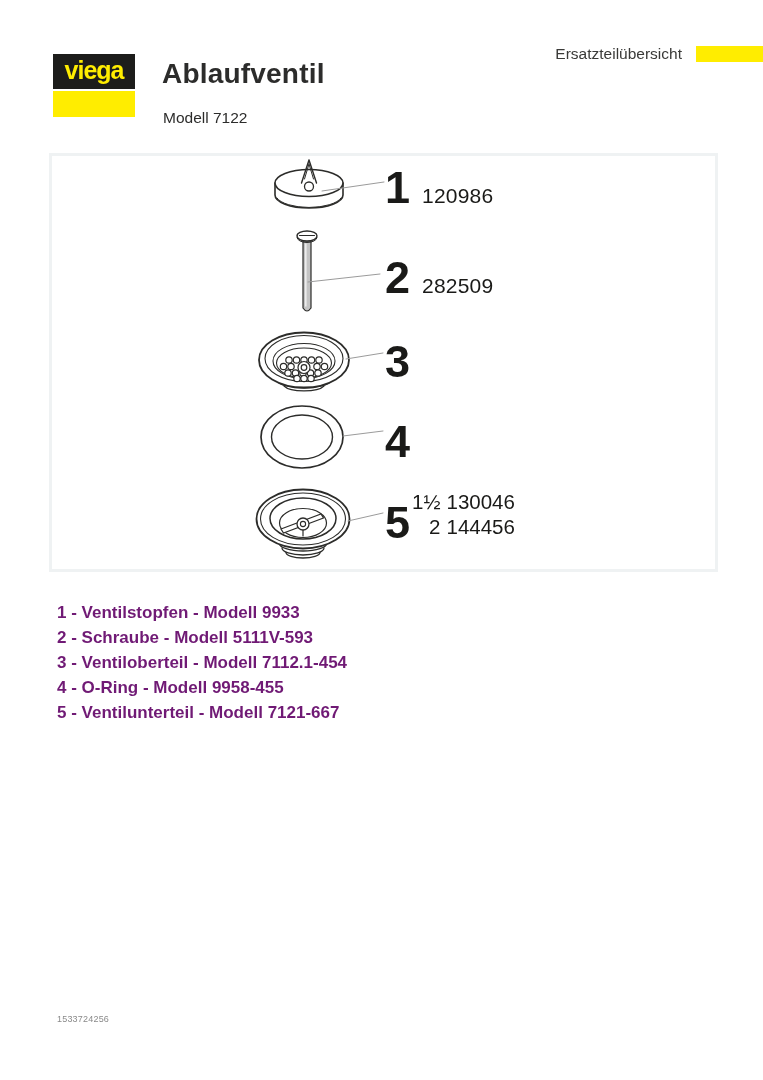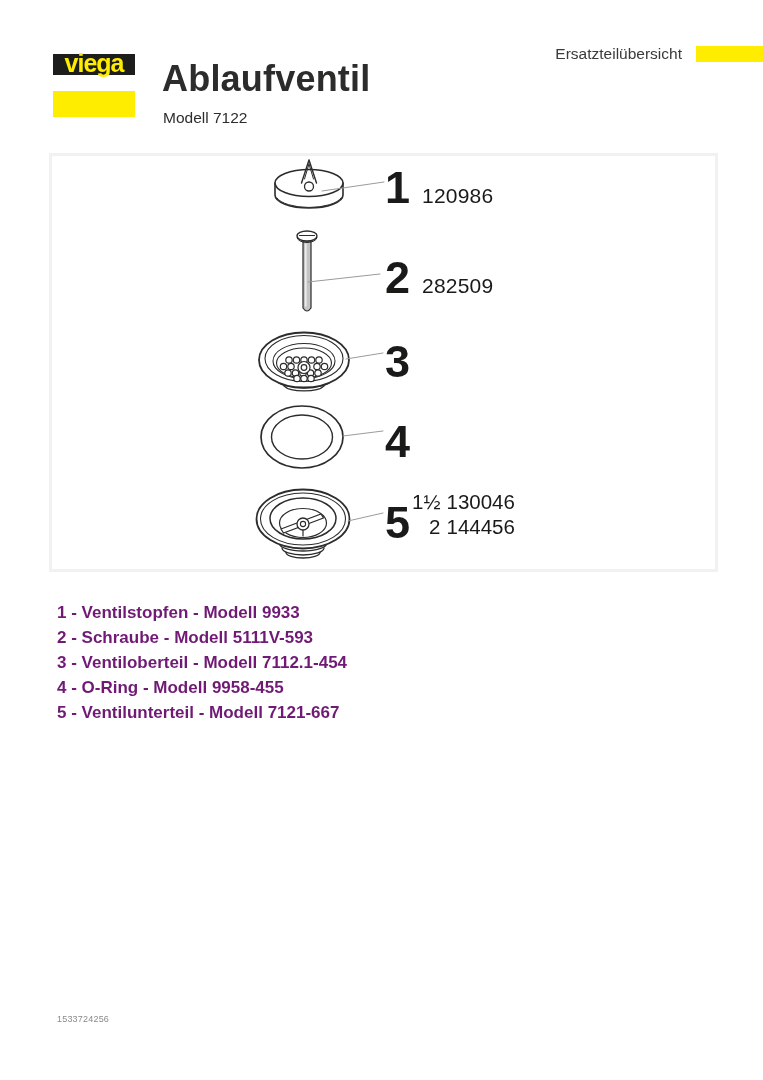--- a/index.html
+++ b/index.html
@@ -1,25 +1,25 @@
 <!DOCTYPE html>
 <html><head>
 <meta charset="utf-8">
 <style>
   html,body{margin:0;padding:0;background:#ffffff;}
   .page{
     position:relative;width:763px;height:1080px;background:#ffffff;overflow:hidden;
     font-family:"Liberation Sans","DejaVu Sans",sans-serif;color:#3a3a38;
   }
   
-  .logo-black{position:absolute;left:53px;top:54px;width:82px;height:21px;background:#1d1d1b;
+  .logo-black{position:absolute;left:53px;top:54px;width:82px;height:35px;background:#1d1d1b;
     display:flex;align-items:center;justify-content:center;}
   .logo-word{color:#ffed00;font-size:25px;font-weight:bold;letter-spacing:-1px;line-height:1;padding-bottom:2px;}
   .logo-yellow{position:absolute;left:53px;top:91px;width:82px;height:26px;background:#ffed00;}
-  .title{position:absolute;left:162px;top:58px;font-size:36px;font-weight:bold;color:#2c2c2b;letter-spacing:.2px;}
+  .title{position:absolute;left:162px;top:58px;font-size:28px;font-weight:bold;color:#2c2c2b;letter-spacing:.2px;}
   .subtitle{position:absolute;left:163px;top:109px;font-size:15.5px;color:#2c2c2b;}
   .doctype{position:absolute;top:46px;right:0;display:flex;align-items:center;gap:14px;}
   .doctype-label{font-size:15.5px;color:#3a3a38;line-height:1;}
   .doctype-bar{width:67px;height:16px;background:#ffed00;}
   
   .panel{position:absolute;left:49px;top:153px;width:669px;height:419px;background:#fff;
     box-shadow:inset 0 0 0 3px #eff2f3;}
   .panel svg{position:absolute;left:0;top:0;}
   .callout{position:absolute;display:flex;align-items:baseline;gap:13px;color:#1a1a18;white-space:nowrap;}
   .bignum{font-size:45px;font-weight:bold;line-height:1;letter-spacing:-1px;}

